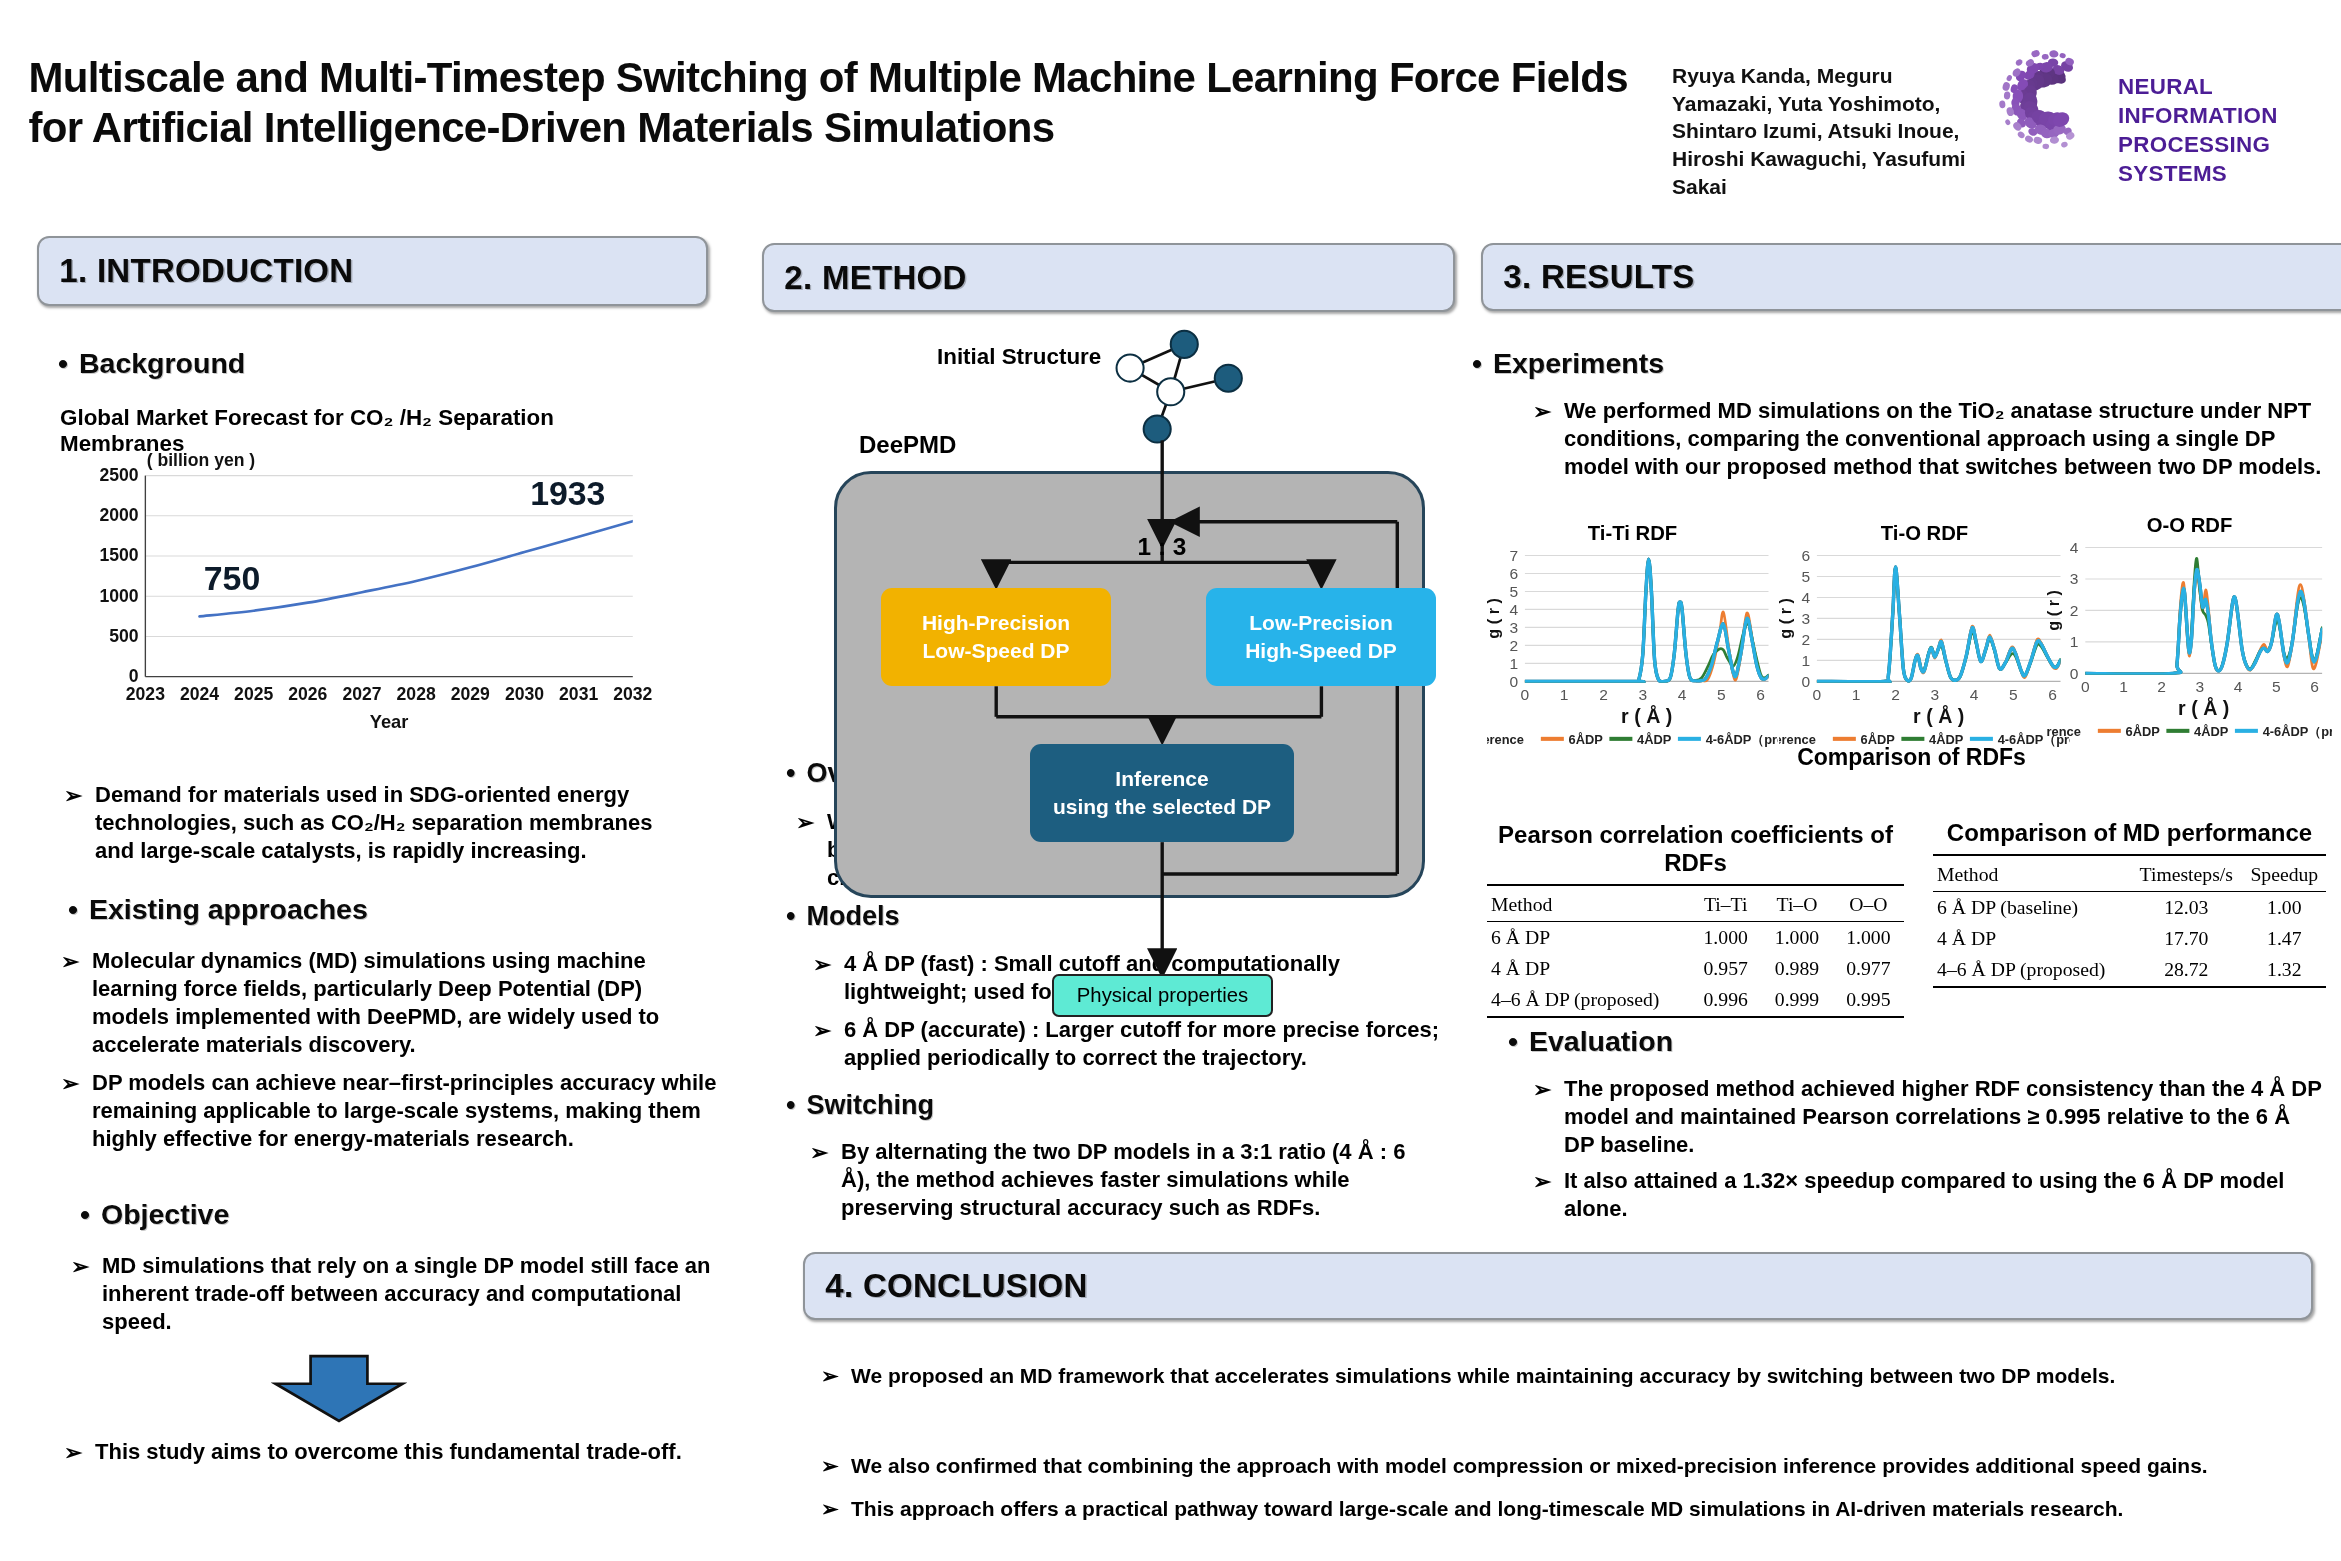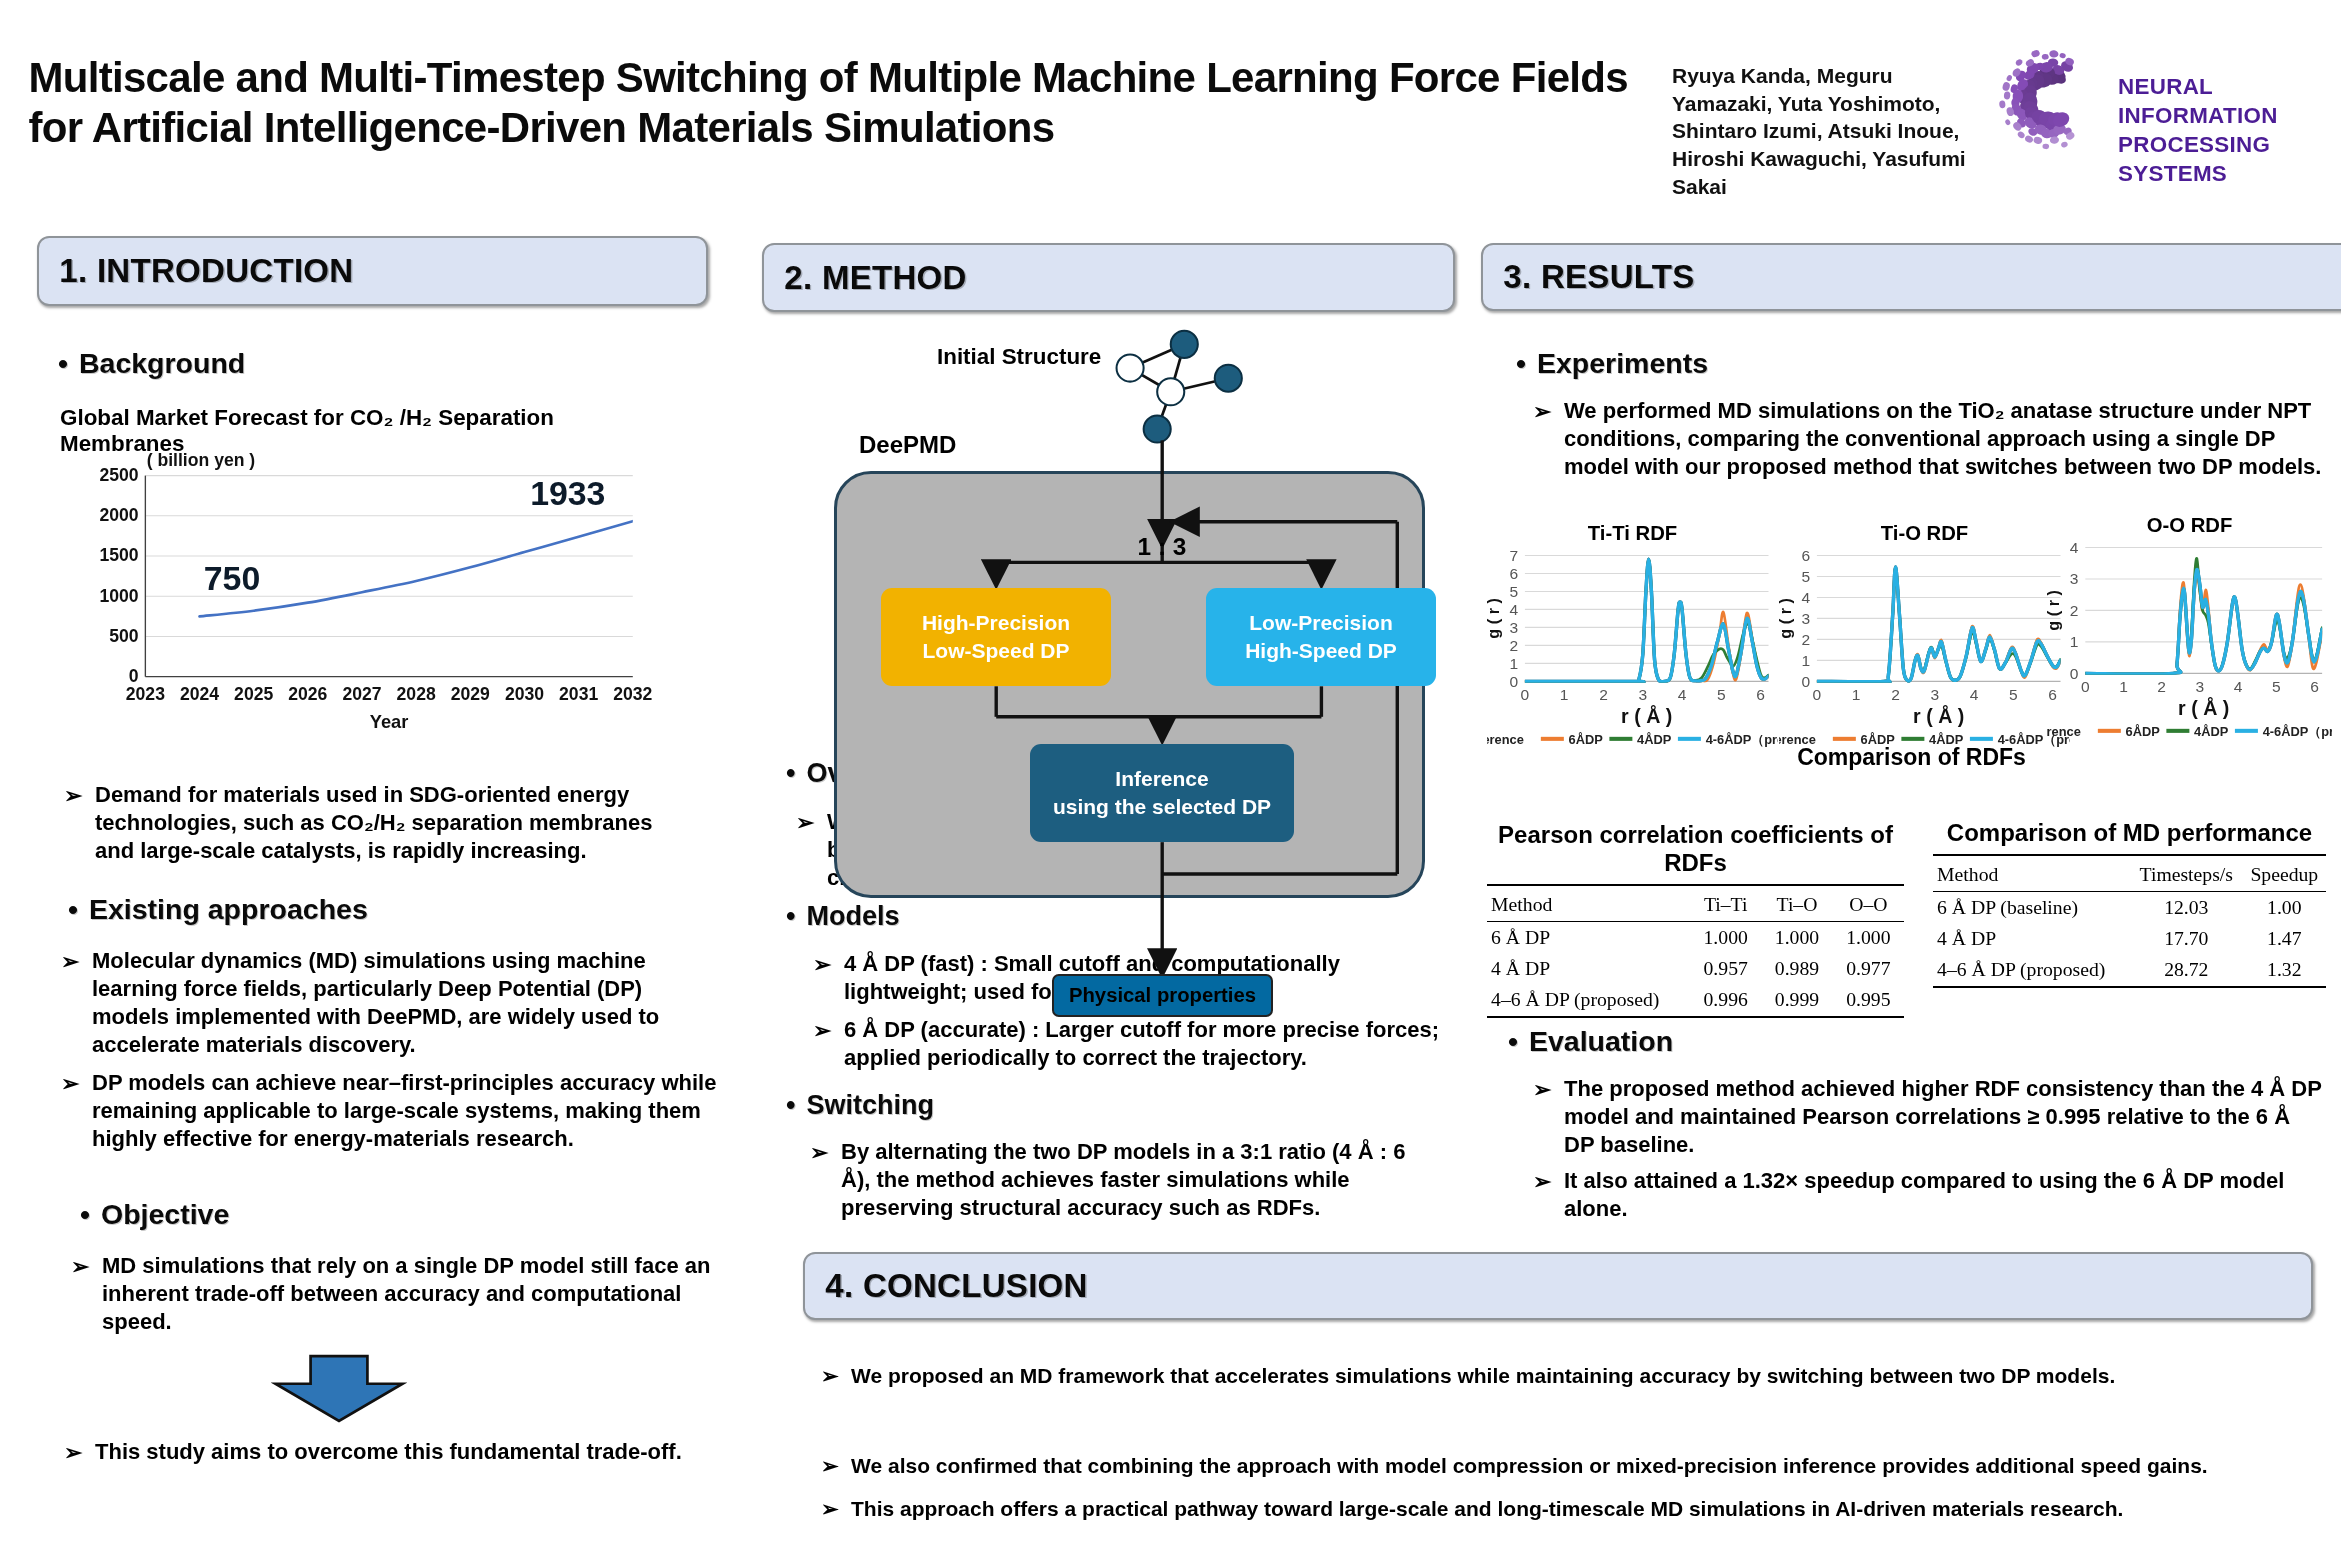--- a/index.html
+++ b/index.html
@@ -17,22 +17,22 @@
   .h2{font-size:28.5px;font-weight:800;color:#0a0a0a;text-shadow:1px 1px 0 rgba(0,0,0,0.22)}
   .h2::before{content:"•";margin-right:11px}
   .bullet{font-size:22px;font-weight:700;line-height:1.27;padding-left:31px;position:absolute}
   .bullet::before{content:"➢";position:absolute;left:0;top:0.7px}
   .c-title{font-size:22.4px;font-weight:700;text-align:left}
   .rdf-title{font-size:20.3px;font-weight:800;text-align:center}
   .caption{font-size:23px;font-weight:800;text-align:center}
   .node{border-radius:11px;display:flex;flex-direction:column;justify-content:center;align-items:center;
         color:#fff;font-weight:700;font-size:21px;line-height:1.32;text-align:center;z-index:3}
   .graybox{background:#b4b4b4;border:3.4px solid #26455a;border-radius:37px;z-index:1}
-  .phys{background:#0369a1;border:2px solid #222;border-radius:6.8px;display:flex;align-items:center;
-        justify-content:center;font-size:20.3px;font-weight:700;z-index:3}
+  .phys{background:#5eead4;border:2px solid #222;border-radius:6.8px;display:flex;align-items:center;
+        justify-content:center;font-size:20.3px;font-weight:400;z-index:3}
   .diag-label{font-size:22.4px;font-weight:700;z-index:4}
   .ratio{font-size:24.4px;font-weight:700;text-align:center;z-index:4}
   .tbl-title{font-size:24px;font-weight:700;text-align:center}
   table.res{border-collapse:collapse;font-family:"Liberation Serif",serif;font-size:19.7px;width:100%;
             border-top:2.7px solid #000;border-bottom:2.7px solid #000}
   table.res thead tr{border-bottom:1.4px solid #000}
   table.res th{font-weight:normal;padding:6.8px 2.7px 5.4px 2.7px}
   table.res td{padding:4.1px 2.7px}
   table.res th:first-child,table.res td:first-child{text-align:left;padding-left:4.1px}
   table.res th:not(:first-child),table.res td:not(:first-child){text-align:center}
@@ -257,21 +257,21 @@
   <div class="abs h2" style="left:786px;top:758px;font-size:27px">Overview</div>
   <div class="bullet" style="left:796px;top:808px;width:630px">We employ a multiscale MD approach that switches between two DP models with different accuracy–cost characteristics.</div>
 
   <div class="abs h2" style="left:786px;top:901px;font-size:27px">Models</div>
   <div class="bullet" style="left:813px;top:950px;width:610px">4 Å DP (fast) : Small cutoff and computationally lightweight; used for most timesteps.</div>
   <div class="bullet" style="left:813px;top:1016px;width:630px">6 Å DP (accurate) : Larger cutoff for more precise forces; applied periodically to correct the trajectory.</div>
 
   <div class="abs h2" style="left:786px;top:1090px;font-size:27px">Switching</div>
   <div class="bullet" style="left:810px;top:1138px;width:630px">By alternating the two DP models in a 3:1 ratio (4 Å : 6 Å), the method achieves faster simulations while preserving structural accuracy such as RDFs.</div>
 
-  <div class="abs h2" style="left:1516px;top:347px">Experiments</div>
+  <div class="abs h2" style="left:1472px;top:347px">Experiments</div>
   <div class="bullet" style="left:1533px;top:397px;width:789px">We performed MD simulations on the TiO₂ anatase structure under NPT conditions, comparing the conventional approach using a single DP model with our proposed method that switches between two DP models.</div>
 
   <div class="abs rdf-title" style="left:1487px;top:522px;width:291px">Ti-Ti RDF</div>
   <svg class="abs" style="left:1487px;top:546px" width="291" height="203" viewBox="0 0 430 300">
       <text x="46" y="208" text-anchor="end" font-size="23" fill="#555" font-weight="400">0</text>
       <line x1="56" y1="173.42857142857144" x2="416" y2="173.42857142857144" stroke="#d9d9d9" stroke-width="1.6"></line>
       <text x="46" y="181.42857142857144" text-anchor="end" font-size="23" fill="#555" font-weight="400">1</text>
       <line x1="56" y1="146.85714285714286" x2="416" y2="146.85714285714286" stroke="#d9d9d9" stroke-width="1.6"></line>
       <text x="46" y="154.85714285714286" text-anchor="end" font-size="23" fill="#555" font-weight="400">2</text>
       <line x1="56" y1="120.28571428571429" x2="416" y2="120.28571428571429" stroke="#d9d9d9" stroke-width="1.6"></line>

